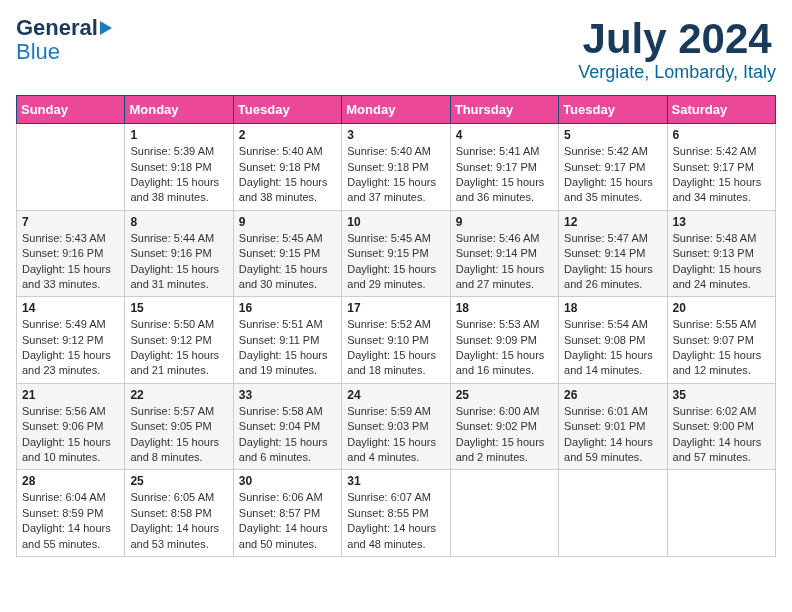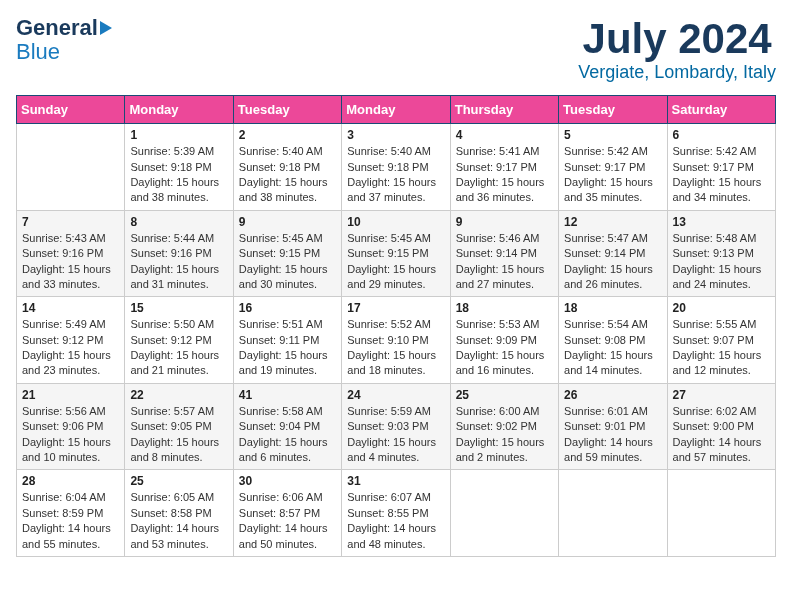--- a/index.html
+++ b/index.html
@@ -213,37 +213,37 @@
       <tr>
         <td>
           <div class="day-number">21</div>
           <div class="day-info">Sunrise: 5:56 AM<br>Sunset: 9:06 PM<br>Daylight: 15 hours and 10 minutes.</div>
         </td>
         <td>
           <div class="day-number">22</div>
           <div class="day-info">Sunrise: 5:57 AM<br>Sunset: 9:05 PM<br>Daylight: 15 hours and 8 minutes.</div>
         </td>
         <td>
-          <div class="day-number">41</div>
+          <div class="day-number">33</div>
           <div class="day-info">Sunrise: 5:58 AM<br>Sunset: 9:04 PM<br>Daylight: 15 hours and 6 minutes.</div>
         </td>
         <td>
           <div class="day-number">24</div>
           <div class="day-info">Sunrise: 5:59 AM<br>Sunset: 9:03 PM<br>Daylight: 15 hours and 4 minutes.</div>
         </td>
         <td>
           <div class="day-number">25</div>
           <div class="day-info">Sunrise: 6:00 AM<br>Sunset: 9:02 PM<br>Daylight: 15 hours and 2 minutes.</div>
         </td>
         <td>
           <div class="day-number">26</div>
           <div class="day-info">Sunrise: 6:01 AM<br>Sunset: 9:01 PM<br>Daylight: 14 hours and 59 minutes.</div>
         </td>
         <td>
-          <div class="day-number">27</div>
+          <div class="day-number">35</div>
           <div class="day-info">Sunrise: 6:02 AM<br>Sunset: 9:00 PM<br>Daylight: 14 hours and 57 minutes.</div>
         </td>
       </tr>
       <tr>
         <td>
           <div class="day-number">28</div>
           <div class="day-info">Sunrise: 6:04 AM<br>Sunset: 8:59 PM<br>Daylight: 14 hours and 55 minutes.</div>
         </td>
         <td>
           <div class="day-number">25</div>

